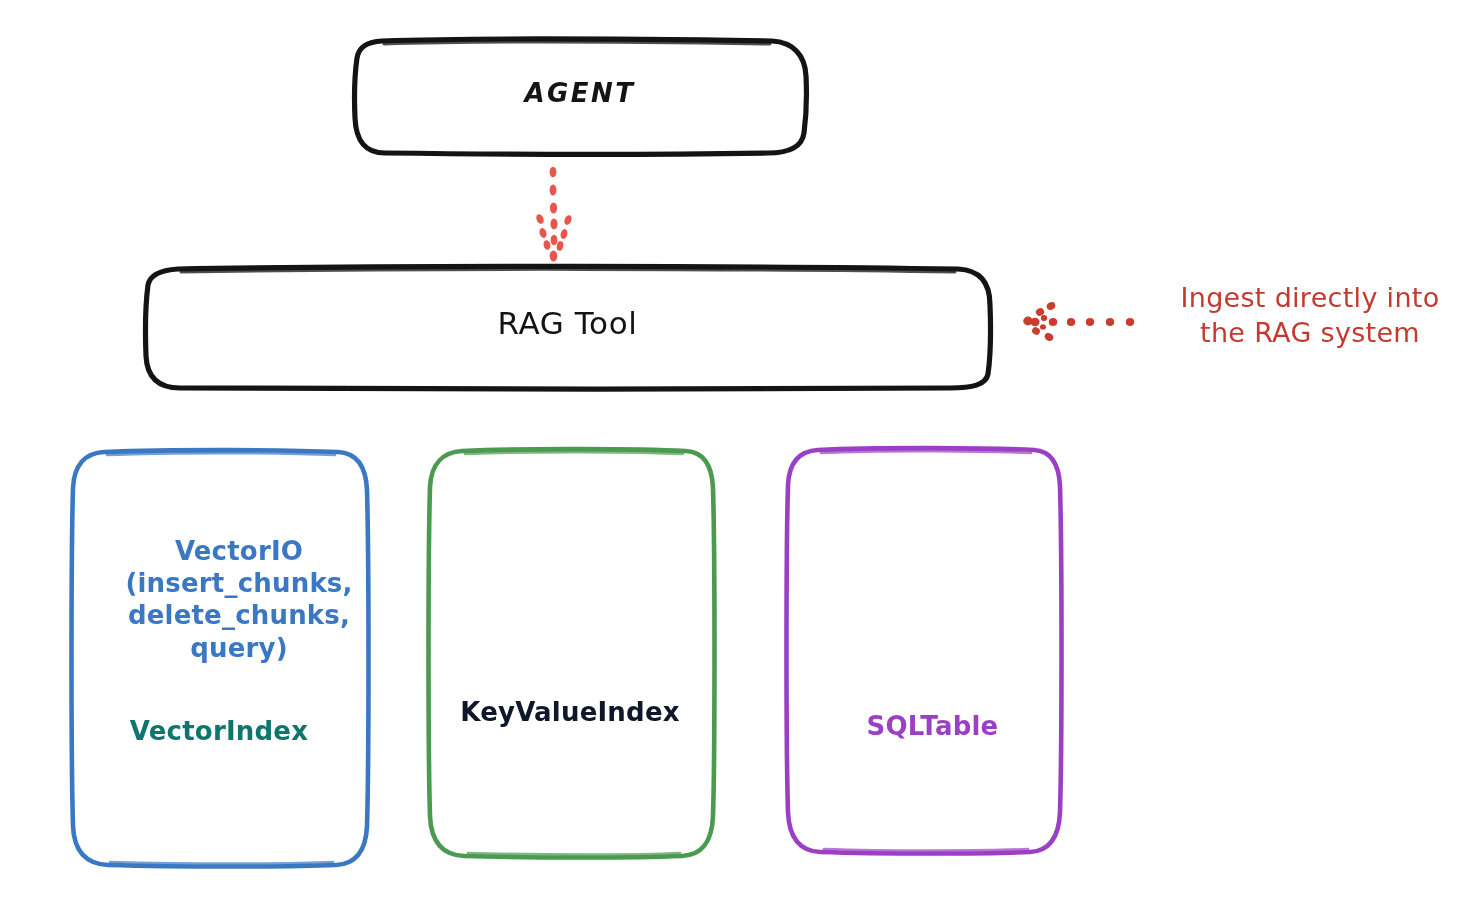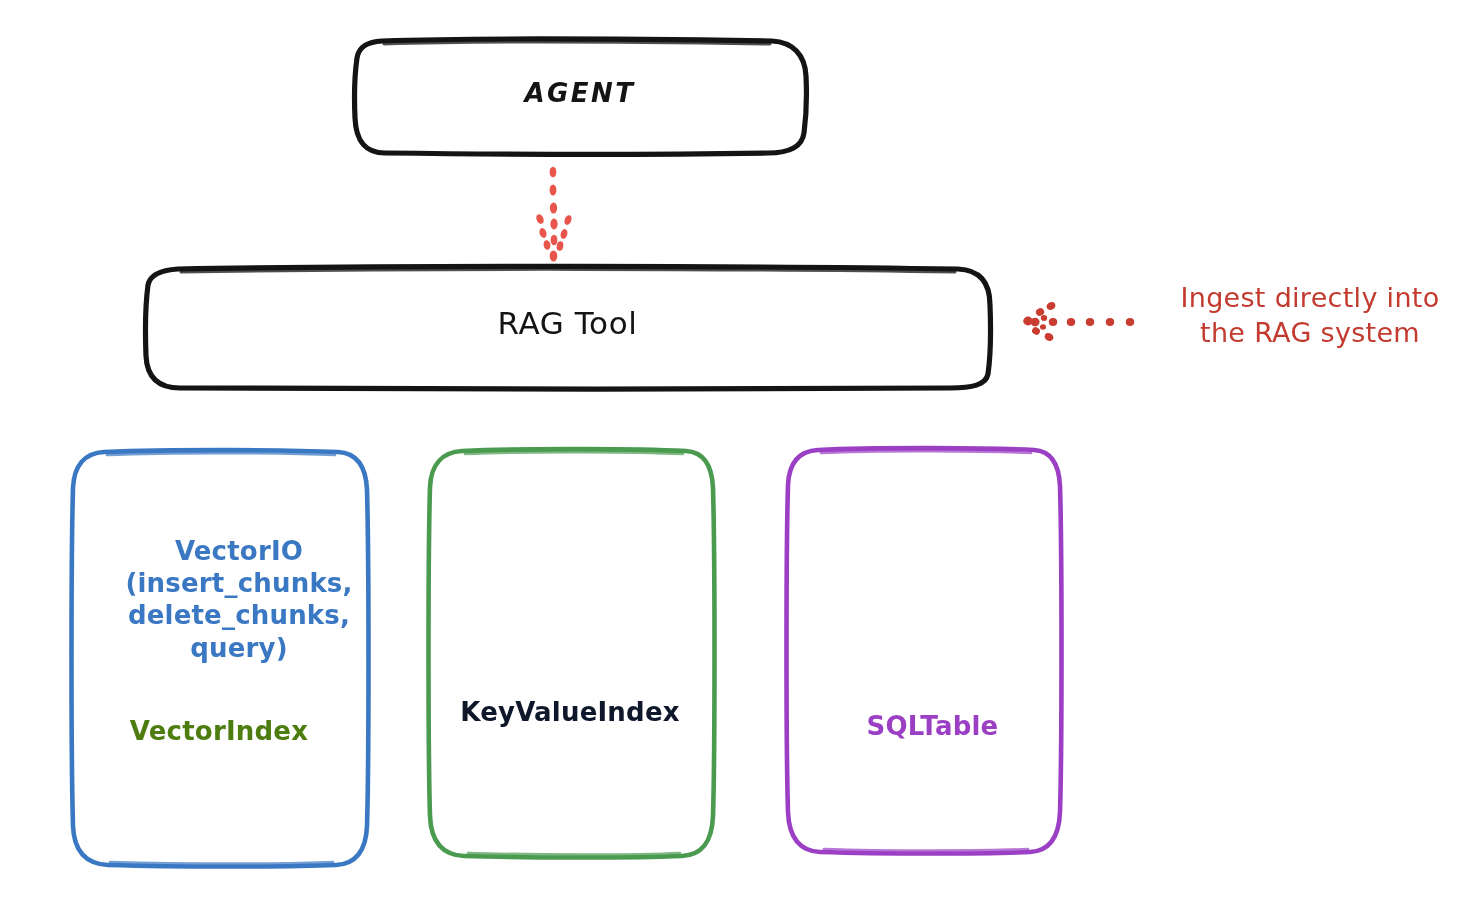--- a/index.html
+++ b/index.html
@@ -61,21 +61,21 @@
   .card-text {
     position: absolute;
     text-align: center;
     line-height: 1.24;
     font-size: 26px;
     font-weight: 600;
     letter-spacing: 0.2px;
     white-space: pre-line;
   }
   #vector-card-api   { left: 70px;  top: 535px; width: 298px; color: #3b78c3; margin-left: 20px; }
-  #vector-card-index { left: 70px;  top: 715px; width: 298px; color: #4d7c0f; }
+  #vector-card-index { left: 70px;  top: 715px; width: 298px; color: #0f766e; }
   #kv-card-api       { left: 425px; top: 550px; width: 290px; color: #4a9a50; }
   #kv-card-index     { left: 425px; top: 696px; width: 290px; color: #0f172a; }
   #rel-card-api      { left: 786px; top: 550px; width: 278px; color: #9b3fc4; }
   #rel-card-index    { left: 786px; top: 710px; width: 293px; color: #9b3fc4; }
 
   
   #ingest-note {
     position: absolute;
     left: 1145px;
     top: 281px;

